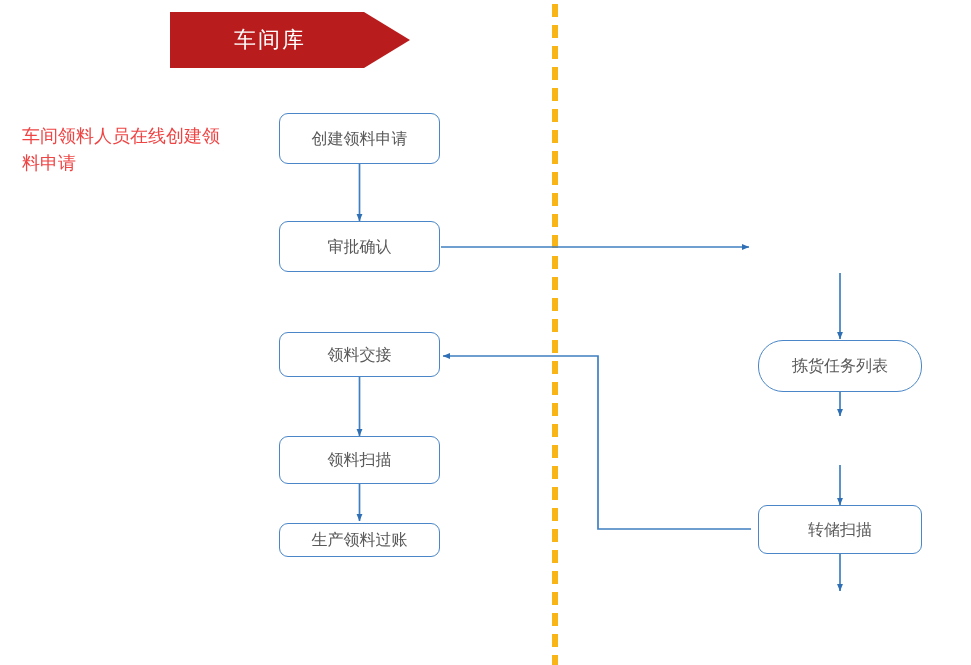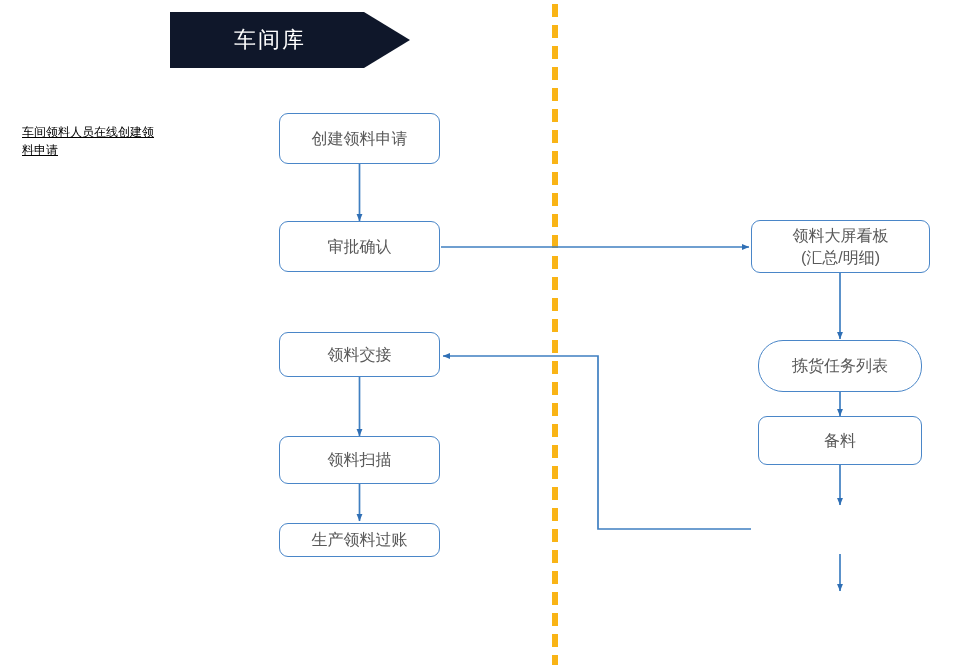--- a/index.html
+++ b/index.html
@@ -16,21 +16,21 @@
     height: 665px;
     background: #ffffff;
     overflow: hidden;
   }
   
   .banner {
     position: absolute;
     display: flex;
     align-items: center;
     justify-content: center;
-    background: #0f172a;
+    background: #b91c1c;
     color: #ffffff;
     font-size: 22px;
     letter-spacing: 2px;
     box-sizing: border-box;
     border: 1px solid #D89213;
   }
   .banner.chevron {
     clip-path: polygon(0 0, calc(100% - 46px) 0, 100% 50%, calc(100% - 46px) 100%, 0 100%);
     border: none;
     box-shadow: none;
@@ -62,25 +62,24 @@
     display: flex;
     align-items: center;
     justify-content: center;
     text-align: center;
     line-height: 1.35;
     white-space: pre-line;
   }
   
   .note {
     position: absolute;
-    color: #000000;
-    font-size: 12px;
+    color: #ef4444;
+    font-size: 18px;
     line-height: 1.5;
     white-space: pre-line;
-    text-decoration: underline;
   }
   
   .conn {
     position: absolute;
     left: 0;
     top: 0;
     width: 971px;
     height: 665px;
     pointer-events: none;
   }
@@ -132,22 +131,20 @@
   <div class="node" style="left:279px; top:113px; width:161px; height:51px;">创建领料申请</div>
 
   <div class="node" style="left:279px; top:221px; width:161px; height:51px;">审批确认</div>
 
   <div class="node" style="left:279px; top:332px; width:161px; height:45px;">领料交接</div>
 
   <div class="node" style="left:279px; top:436px; width:161px; height:48px;">领料扫描</div>
 
   <div class="node" style="left:279px; top:523px; width:161px; height:34px;">生产领料过账</div>
 
-  <div class="node" style="left:751px; top:220px; width:179px; height:53px;">领料大屏看板
-(汇总/明细)</div>
 
   <div class="node" style="left:758px; top:340px; width:164px; height:52px;border-radius:25px;">拣货任务列表</div>
 
-  <div class="node" style="left:758px; top:416px; width:164px; height:49px;">备料</div>
 
+  <div class="node" style="left:758px; top:505px; width:164px; height:49px;">转储扫描</div>
 
 
 </div>
 
 </body></html>

